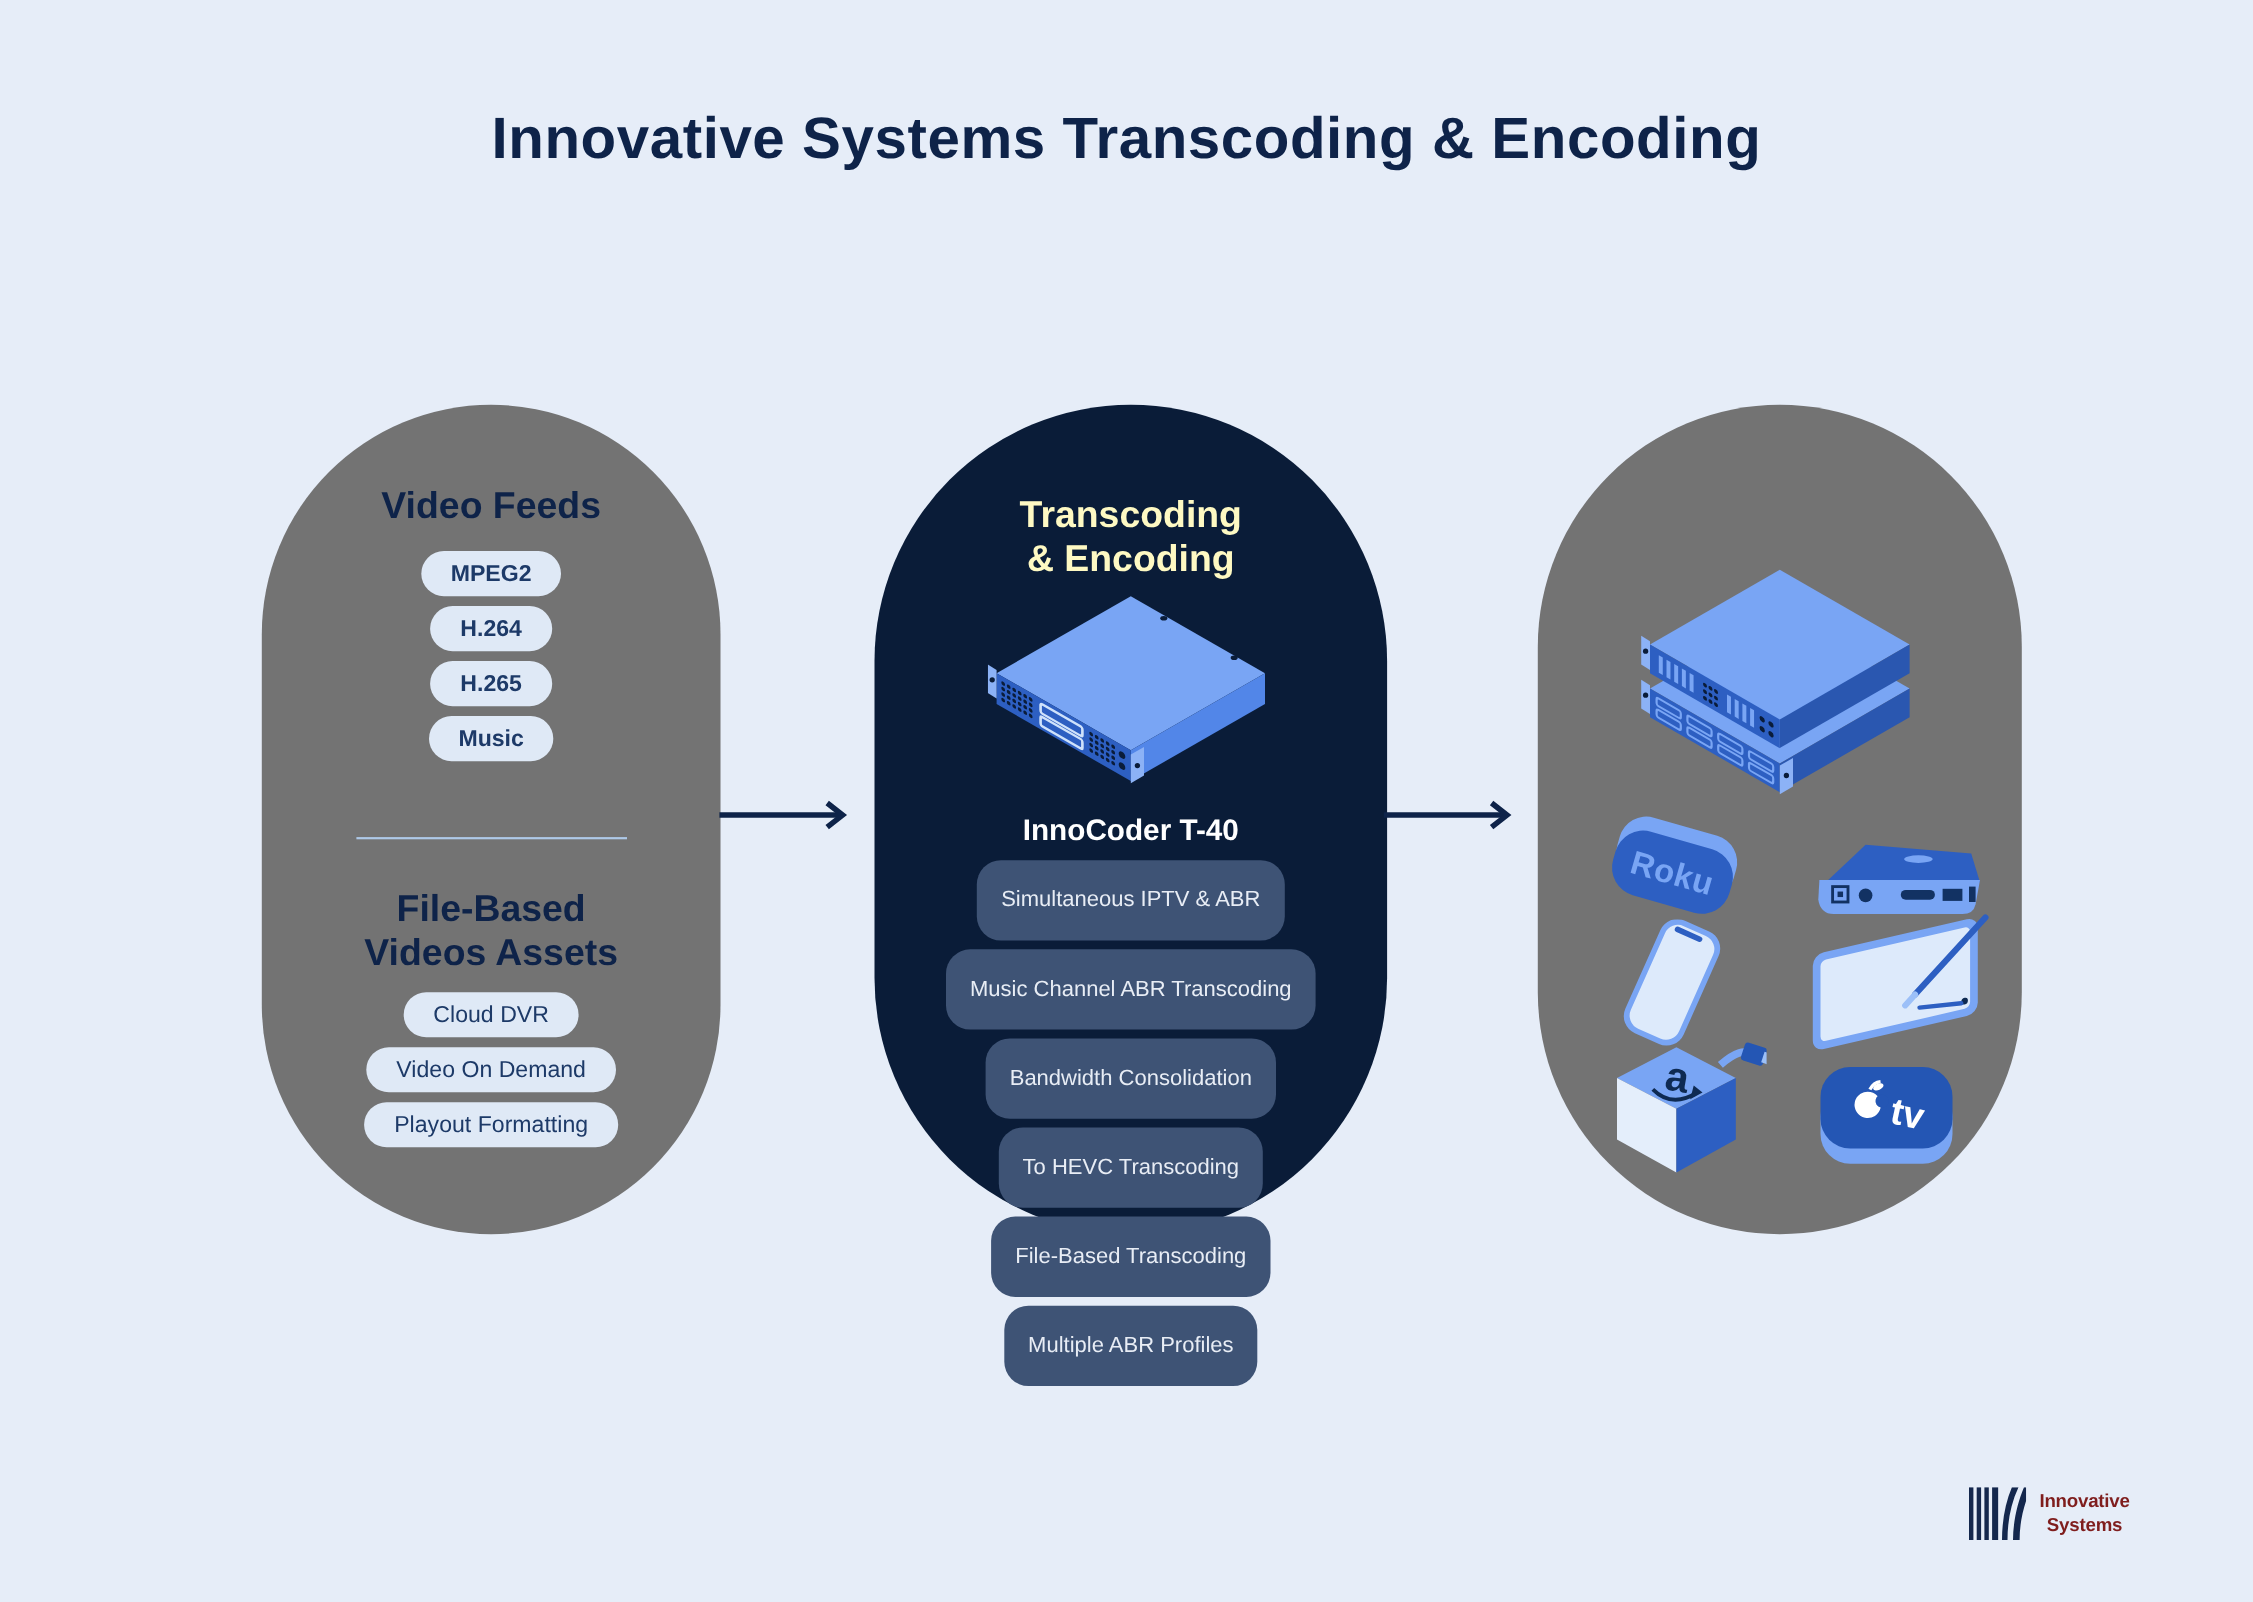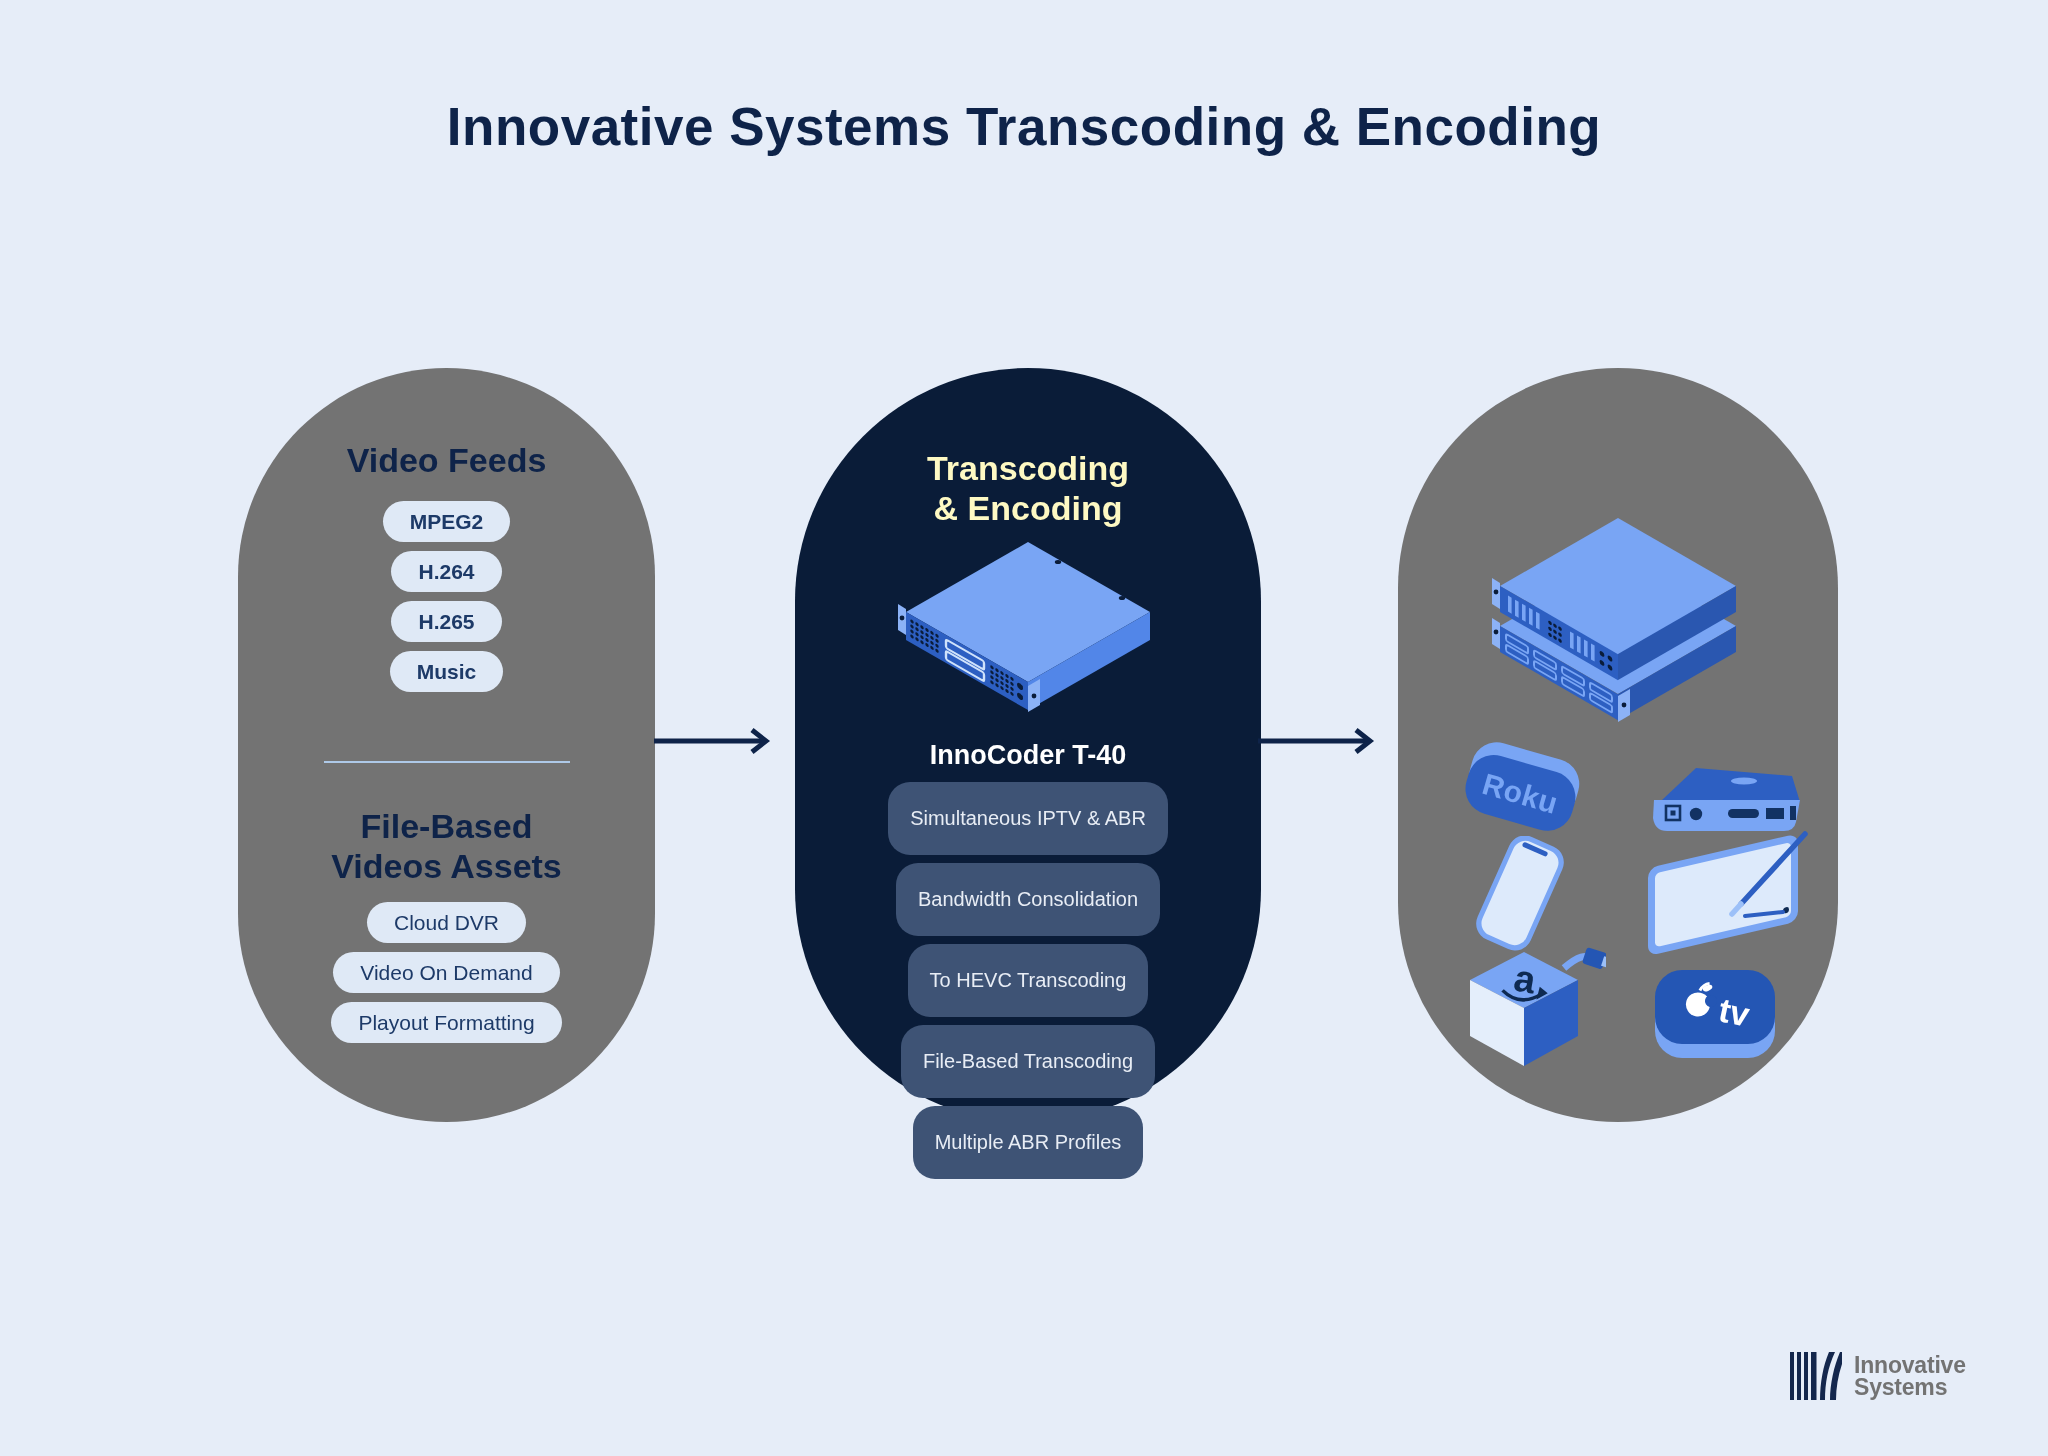--- a/index.html
+++ b/index.html
@@ -44,21 +44,21 @@
   .device-label{
     position:absolute;left:0;width:100%;text-align:center;
     font-size:27px;font-weight:bold;color:#ffffff;
   }
   .icon-abs{position:absolute;}
   .arrow{position:absolute;top:727px;}
   #arrow-1{left:652px;}
   #arrow-2{left:1256px;}
   .brand{position:absolute;left:1790px;top:1352px;display:flex;align-items:center;gap:12px;}
   .brand-text{
-    font-size:23px;line-height:22px;font-weight:bold;color:#737373;letter-spacing:-0.2px;
+    font-size:17px;line-height:22px;font-weight:bold;color:#7f1d1d;letter-spacing:-0.2px;text-align:center;
   }
   svg text{font-family:"Liberation Sans",sans-serif;}
 </style>
 </head>
 <body>
 
 <div class="canvas">
 
   <h1 class="page-title">Innovative Systems Transcoding &amp; Encoding</h1>
 
@@ -152,20 +152,21 @@
       <polygon points="130,150 142,143 142,169 130,176" fill="#8cb2f6"></polygon>
       <circle cx="136" cy="160" r="2.4" fill="#0a1c39"></circle>
       <ellipse cx="160" cy="26" rx="3.2" ry="2.1" fill="#0a1c39"></ellipse>
       <ellipse cx="224" cy="62" rx="3.2" ry="2.1" fill="#0a1c39"></ellipse>
     </svg>
 
     <div class="device-label" style="top:372px;">InnoCoder T-40</div>
 
     <div class="pill-col" style="top:414px;gap:8px;">
       <div class="pill dark">Simultaneous IPTV &amp; ABR</div>
+      <div class="pill dark">Music Channel ABR Transcoding</div>
       <div class="pill dark">Bandwidth Consolidation</div>
       <div class="pill dark">To HEVC Transcoding</div>
       <div class="pill dark">File-Based Transcoding</div>
       <div class="pill dark">Multiple ABR Profiles</div>
     </div>
   </section>
 
   <svg class="arrow" id="arrow-2" width="132" height="28" viewBox="0 0 132 28">
     <line x1="2" y1="14" x2="112" y2="14" stroke="#0e2349" stroke-width="5"></line>
     <polyline points="100,3 114,14 100,25" fill="none" stroke="#0e2349" stroke-width="5" stroke-linejoin="miter"></polyline>

